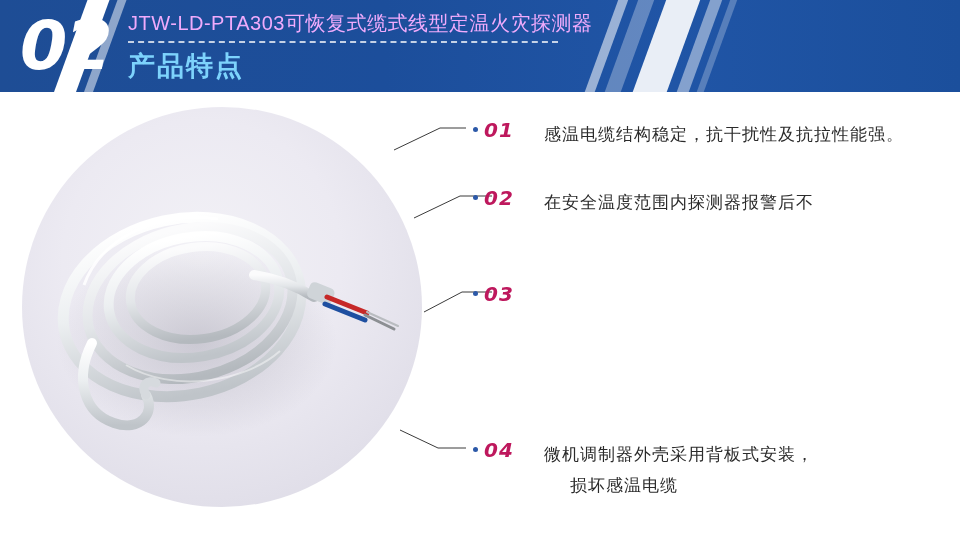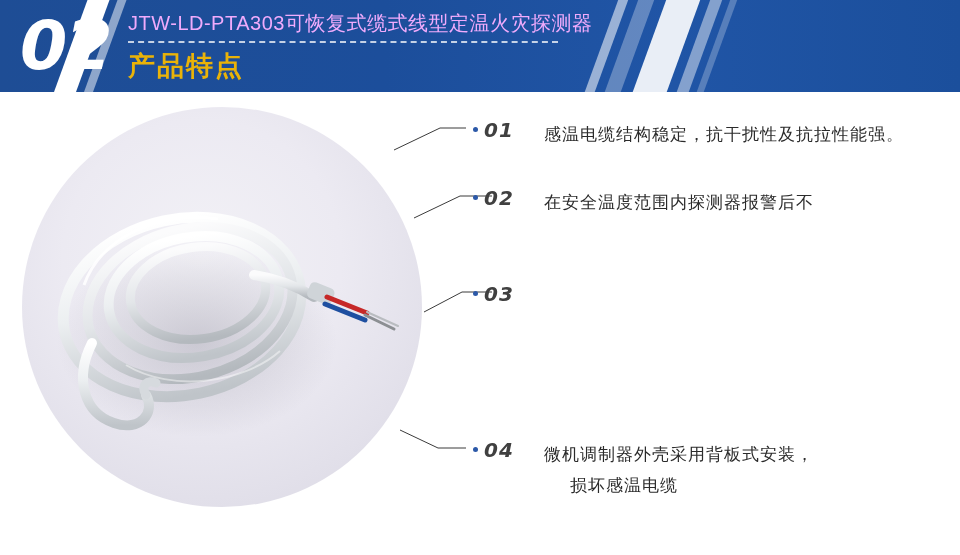--- a/index.html
+++ b/index.html
@@ -102,21 +102,21 @@
     width: 430px;
     height: 1px;
     border-top: 2px dashed rgba(255,255,255,.75);
   }
   .header-title-cn {
     position: absolute;
     left: 128px;
     top: 48px;
     font-size: 27px;
     font-weight: bold;
-    color: #eab308;
+    color: #7dd3fc;
     letter-spacing: 2px;
     white-space: nowrap;
   }
 
   
   .product-circle {
     position: absolute;
     left: 22px;
     top: 107px;
     width: 400px;
@@ -153,21 +153,21 @@
     background: #2c59a8;
   }
   .feature .num {
     position: absolute;
     left: 29px;
     top: 0;
     font-family: "DejaVu Sans", sans-serif;
     font-size: 20px;
     font-style: italic;
     font-weight: bold;
-    color: #404040;
+    color: #be185d;
     letter-spacing: 1px;
   }
   .feature .text {
     position: absolute;
     left: 70px;
     top: 1px;
     width: 420px;
     font-size: 17px;
     color: #2b2b2b;
     line-height: 31px;

